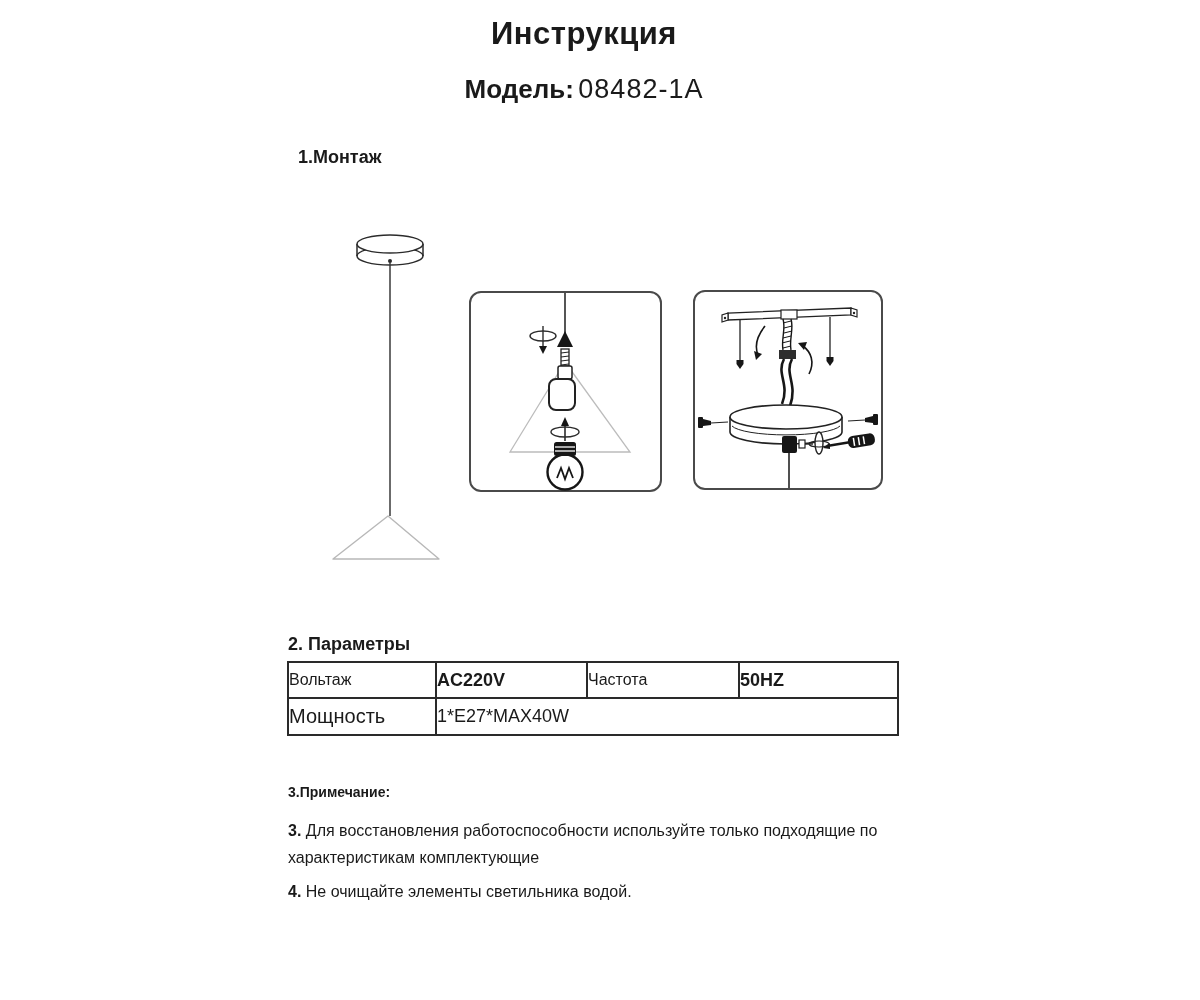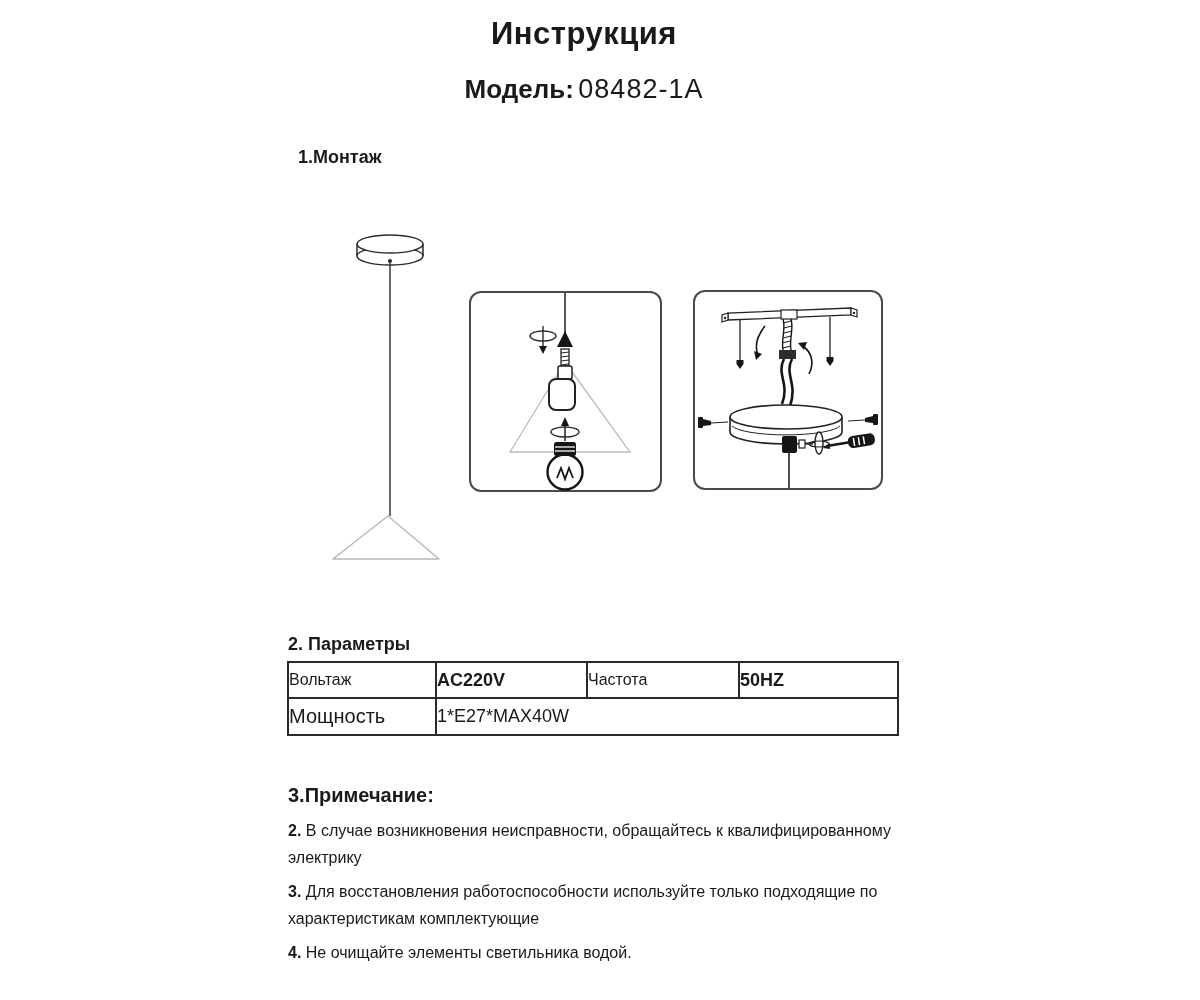--- a/index.html
+++ b/index.html
@@ -12,21 +12,21 @@
     font-size:31px;font-weight:700;letter-spacing:.5px;
   }
   .model-line{
     position:absolute;top:74px;left:0;width:1168px;text-align:center;
   }
   .model-label{font-size:26px;font-weight:700;}
   .model-value{font-size:27px;font-weight:400;letter-spacing:1px;}
   .sec-heading{position:absolute;font-weight:700;}
   #montage-heading{top:147px;left:298px;font-size:18px;}
   #params-heading{top:634px;left:288px;font-size:18px;}
-  #notes-heading{top:784px;left:288px;font-size:20px;}
+  #notes-heading{top:784px;left:288px;font-size:14px;}
   .diagram{position:absolute;}
   table.params{
     position:absolute;top:661px;left:287px;border-collapse:collapse;
     table-layout:fixed;background:#fff;
   }
   table.params td{
     border:2px solid #2a2a2a;text-align:left;vertical-align:middle;
     padding:0;overflow:hidden;white-space:nowrap;
   }
   td.r1-label{font-size:16px;height:34px;}
@@ -185,18 +185,17 @@
     <tr>
       <td class="r2-label">Мощность</td>
       <td class="r2-value" colspan="3">1*E27*MAX40W</td>
     </tr>
   </tbody>
     </table>
 
   <div class="sec-heading" id="notes-heading">3.Примечание:</div>
 
   <div class="notes">
-    <p><b>2.</b><span> В случае возникновения неисправности, обращайтесь к квалифицированному электрику</span></p>
     <p><b>3.</b><span> Для восстановления работоспособности используйте только подходящие по характеристикам комплектующие</span></p>
     <p><b>4.</b><span> Не очищайте элементы светильника водой.</span></p>
   </div>
 
 </div>
 
 </body></html>

